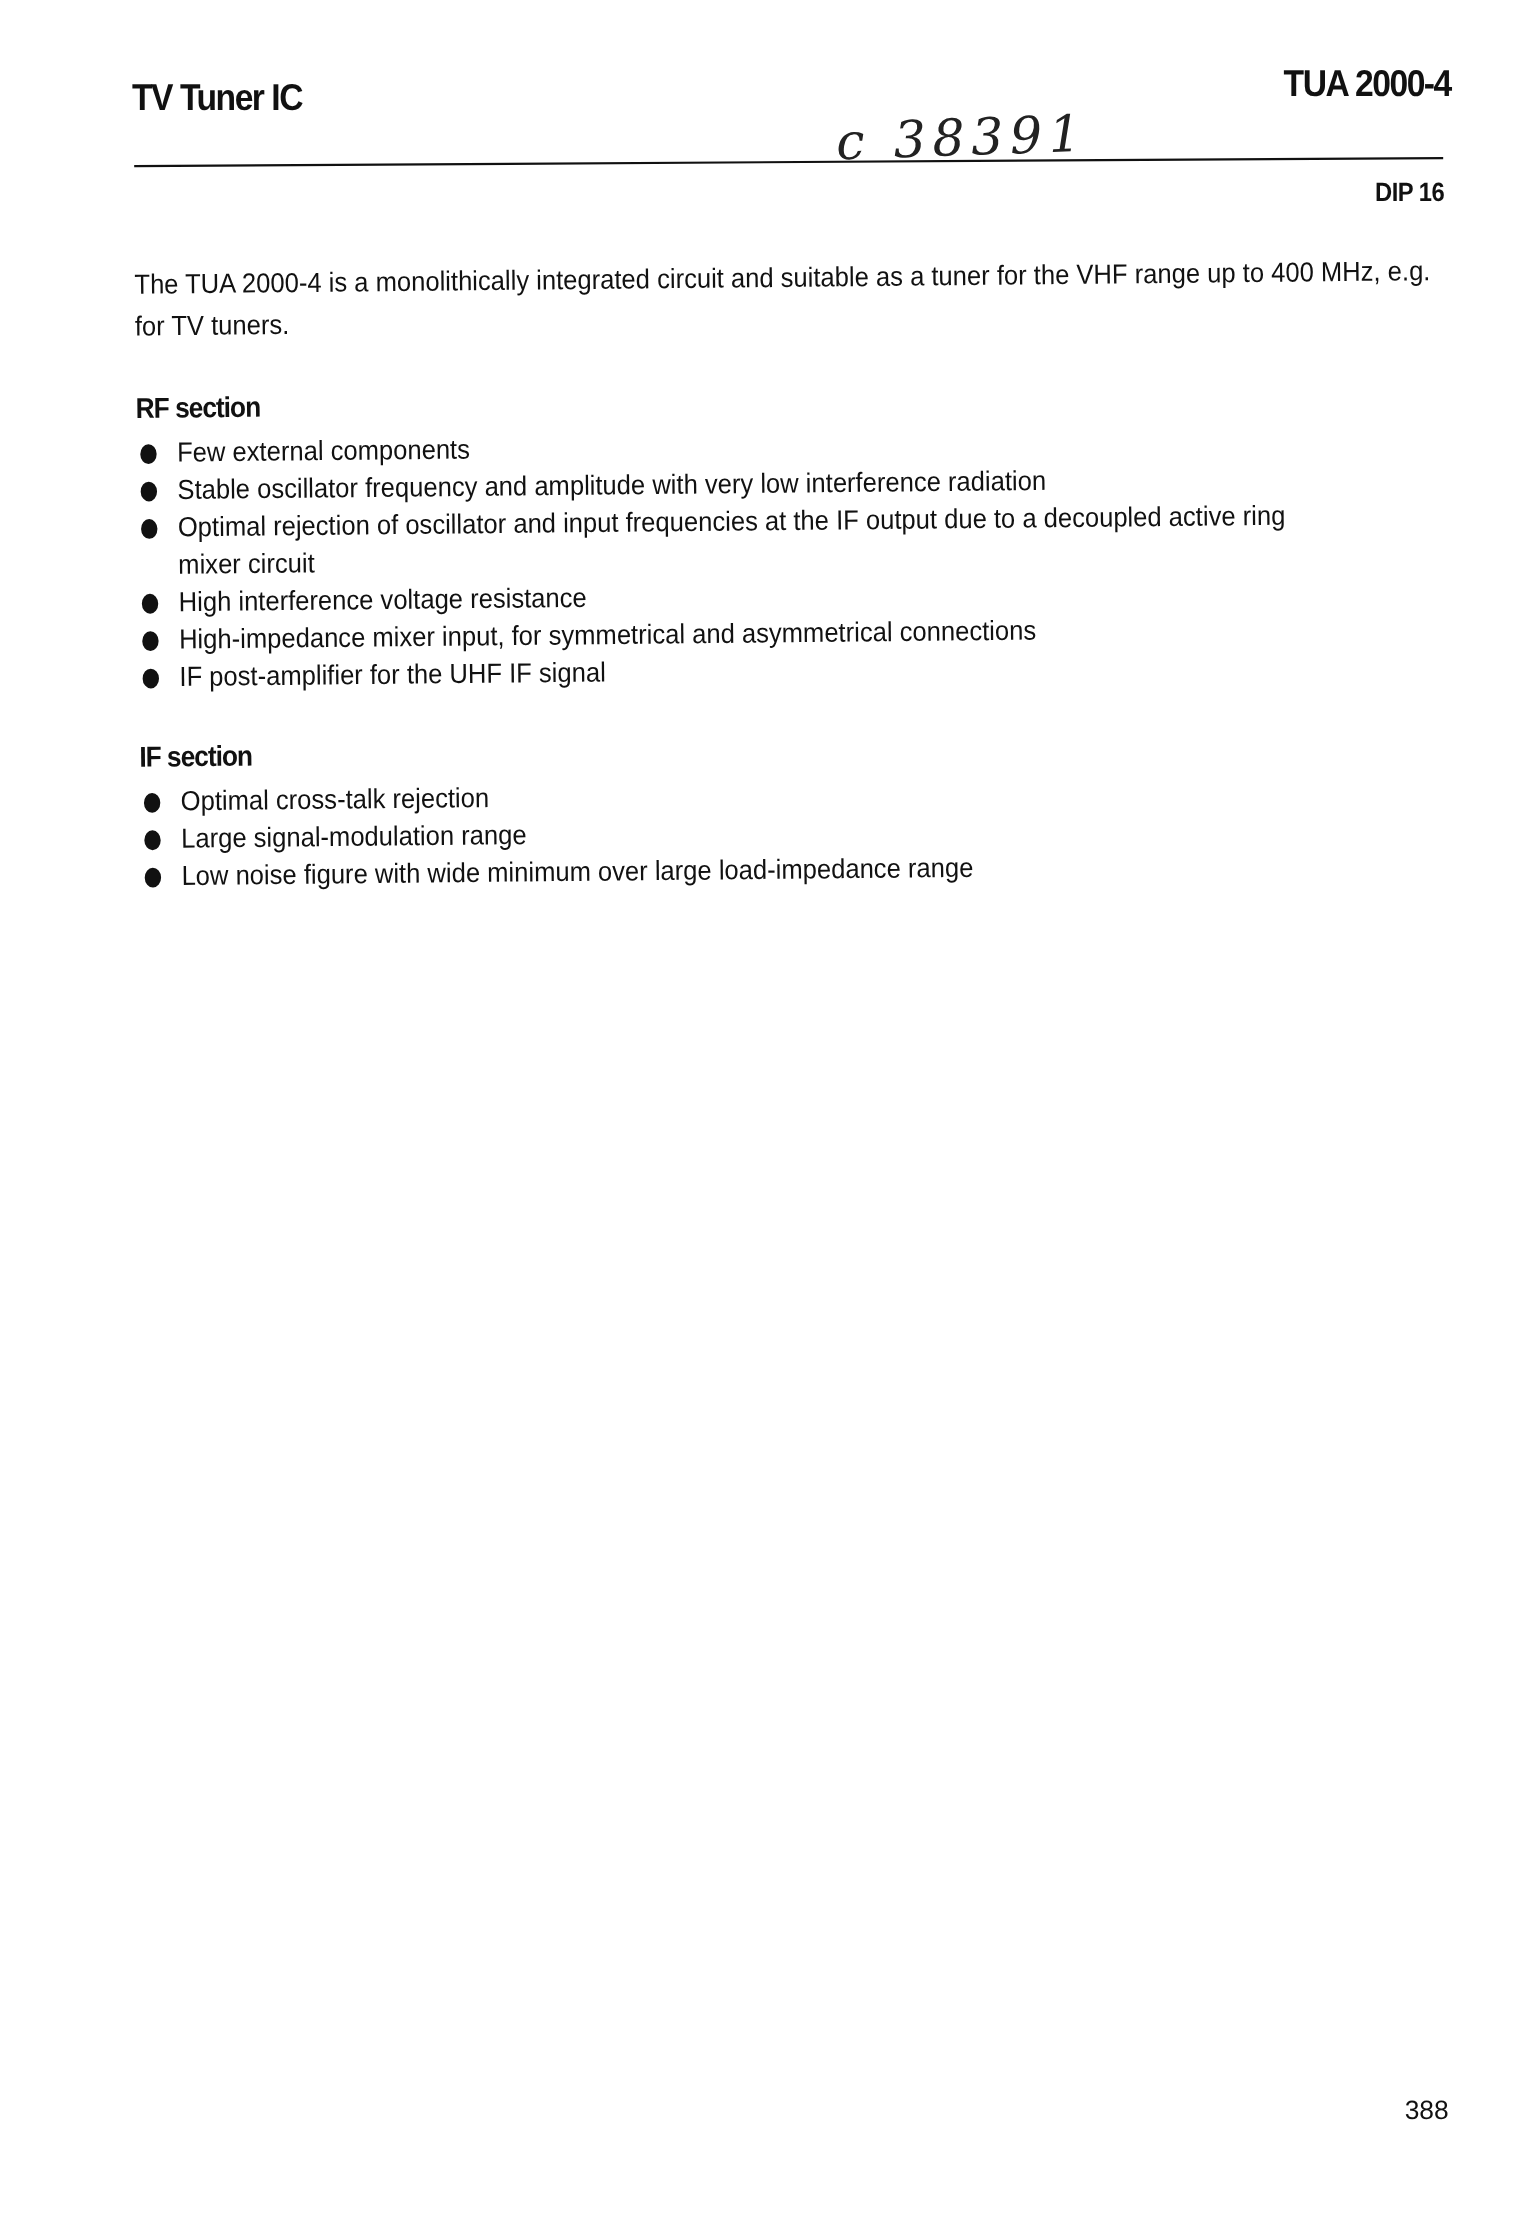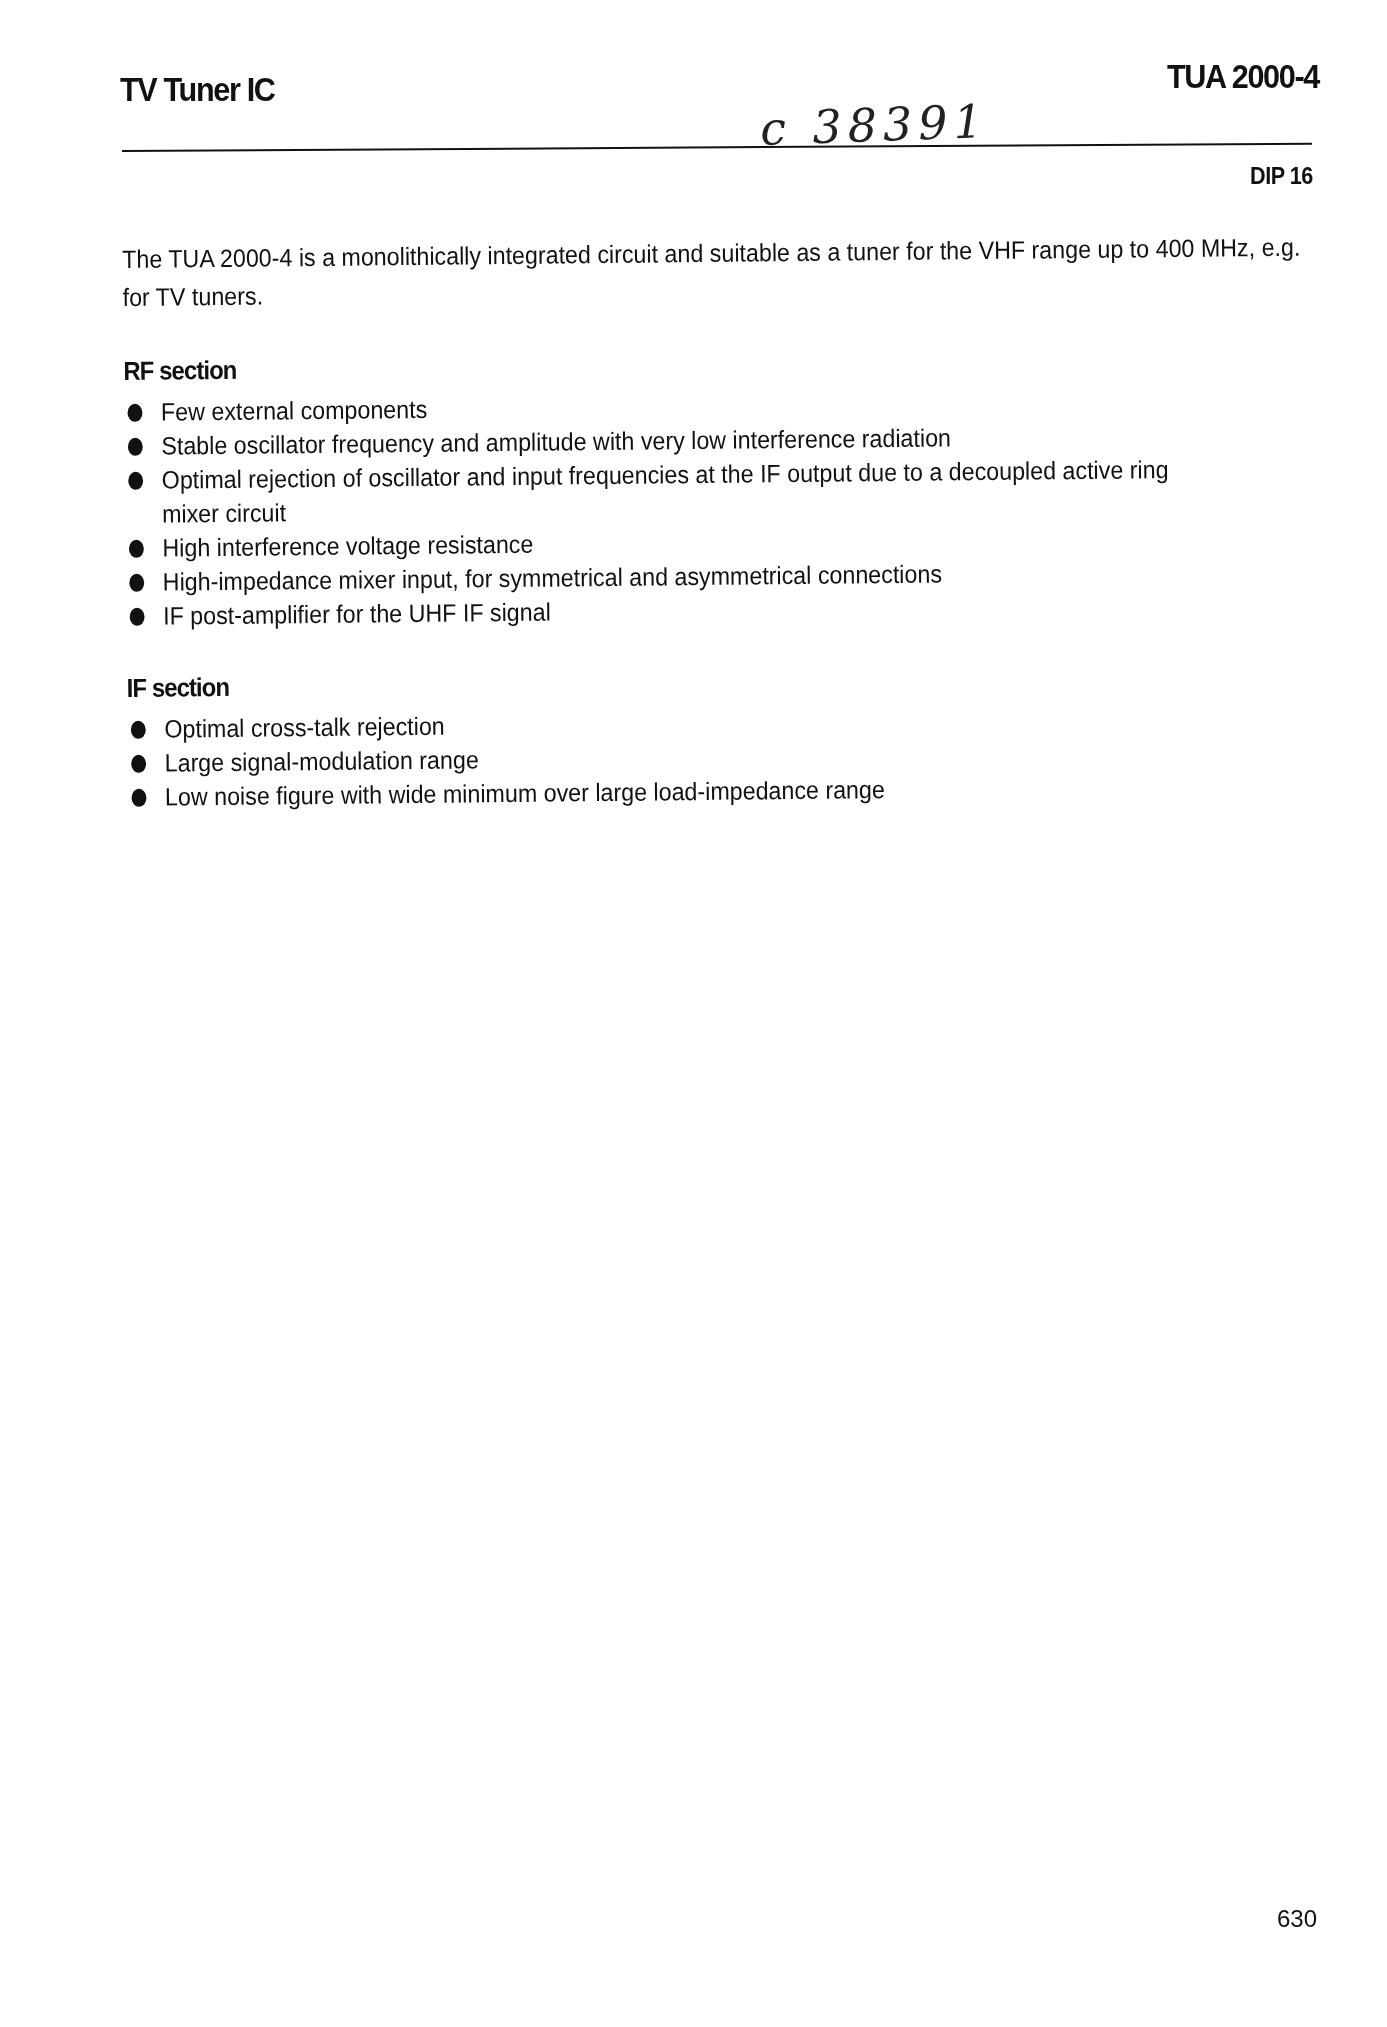--- a/index.html
+++ b/index.html
@@ -87,13 +87,13 @@
   <div>
     <div class="section-title">IF section</div>
     <ul class="bullets">
       <li><span class="dot"></span><span>Optimal cross-talk rejection</span></li>
       <li><span class="dot"></span><span>Large signal-modulation range</span></li>
       <li><span class="dot"></span><span>Low noise figure with wide minimum over large load-impedance range</span></li>
     </ul>
   </div>
 </div>
 
-<div class="page-no">630</div>
+<div class="page-no">388</div>
 
 </body></html>

